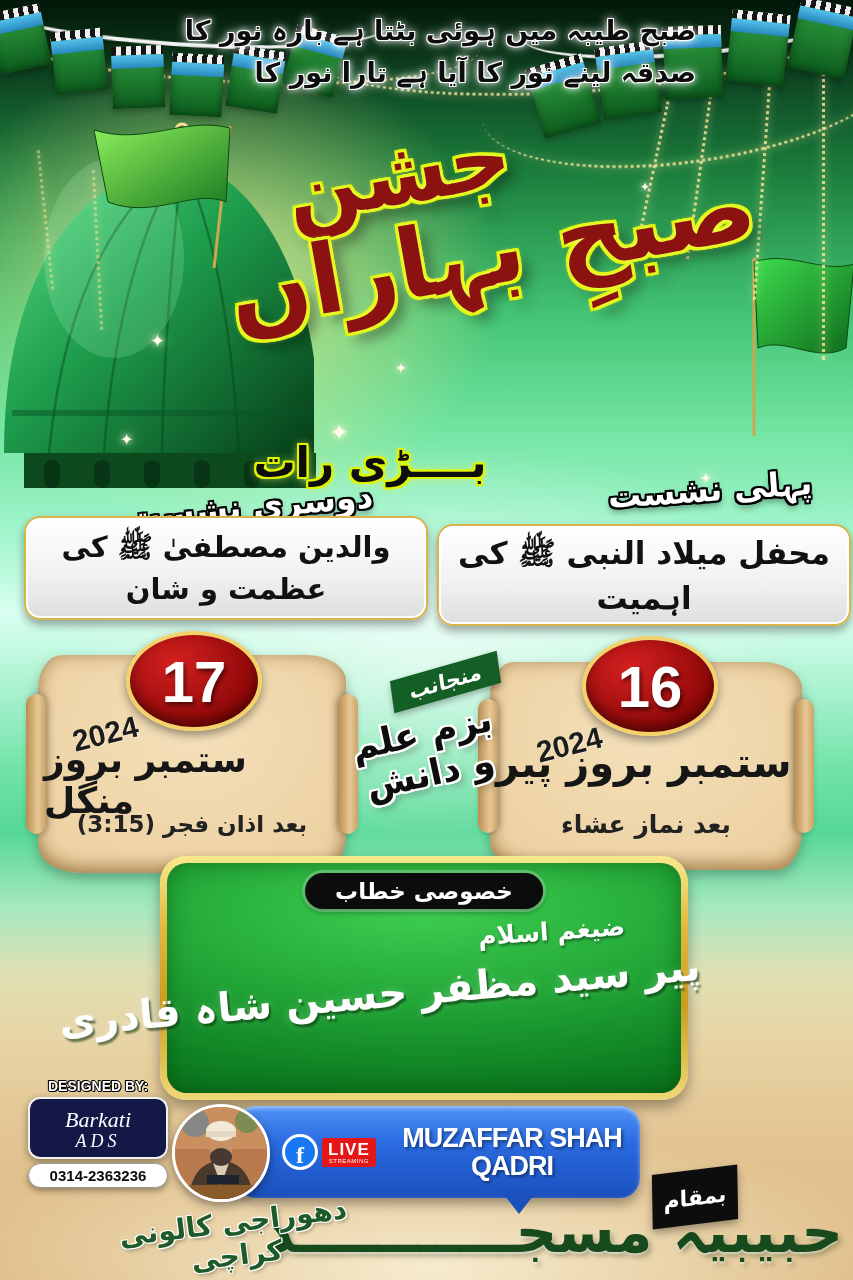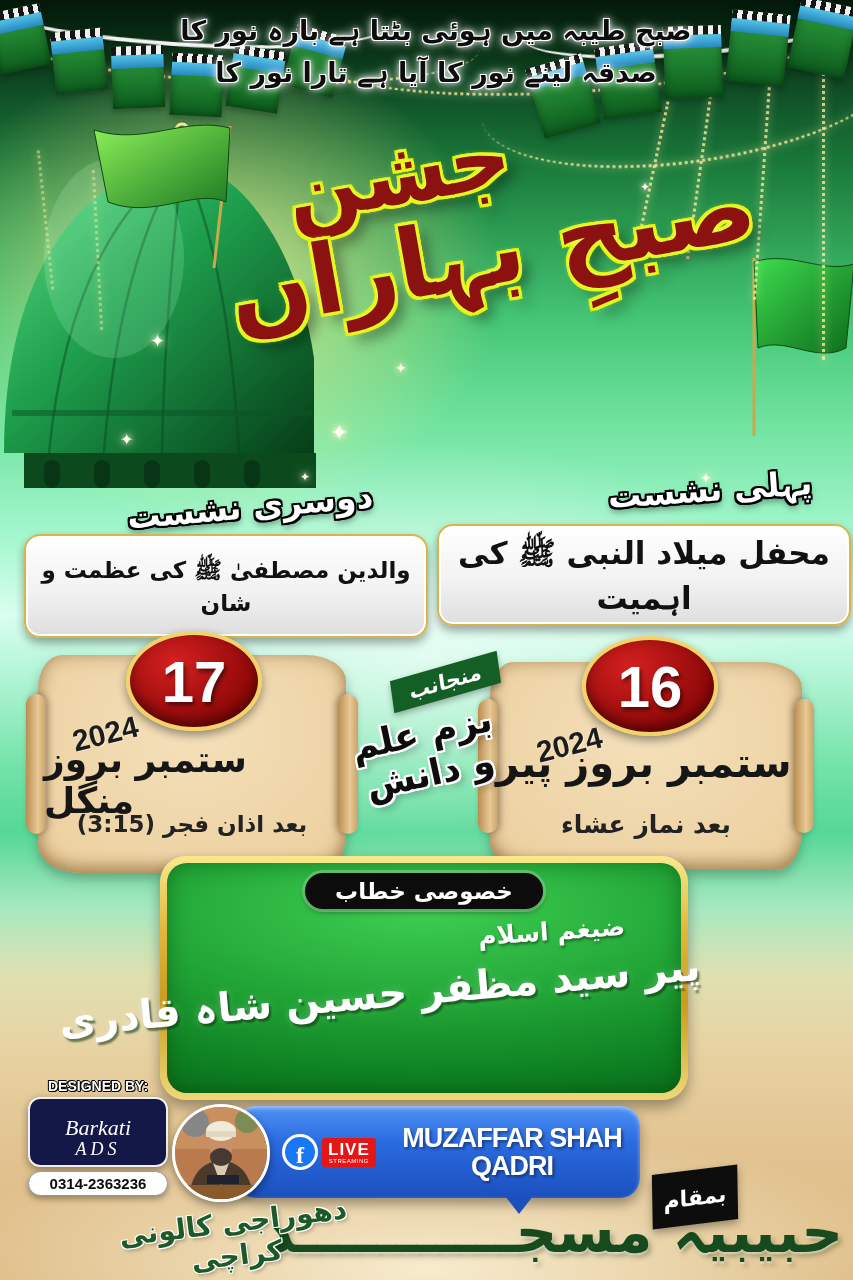--- a/index.html
+++ b/index.html
@@ -60,21 +60,21 @@
   .b-left .flag:nth-child(6){transform:translateY(30px) rotate(15deg);}
   .b-right{left:534px;top:0;}
   .b-right .flag{width:58px;height:72px;}
   .b-right .flag:nth-child(1){transform:translateY(60px) rotate(-16deg);}
   .b-right .flag:nth-child(2){transform:translateY(44px) rotate(-8deg);}
   .b-right .flag:nth-child(3){transform:translateY(26px) rotate(-2deg);}
   .b-right .flag:nth-child(4){transform:translateY(12px) rotate(6deg);}
   .b-right .flag:nth-child(5){transform:translateY(2px) rotate(12deg);}
 
   
-  .couplet{left:176px;top:10px;width:520px;text-align:center;color:#0d0d0d;font-weight:bold;z-index:3;}
+  .couplet{left:176px;top:10px;width:520px;color:#0d0d0d;font-weight:bold;z-index:3;}
   .couplet-line{font-size:27px;line-height:1.55;
     text-shadow:0 0 6px #fff,0 0 12px #fff,1px 1px 0 #fff,-1px -1px 0 #fff,1px -1px 0 #fff,-1px 1px 0 #fff;}
 
   
   .title{left:185px;top:118px;width:625px;height:330px;z-index:3;transform:rotate(-10deg);
     color:#8c1111;font-weight:bold;
     text-shadow:0 0 6px #f4ff6e,3px 0 0 #dff400,-3px 0 0 #dff400,0 3px 0 #dff400,0 -3px 0 #dff400,
       3px 3px 0 #dff400,-3px -3px 0 #dff400,3px -3px 0 #dff400,-3px 3px 0 #dff400,8px 10px 14px rgba(0,0,0,.4);}
   .t-word1{font-size:86px;line-height:.95;text-align:left;padding-left:120px;}
   .t-word2{font-size:96px;line-height:1.05;text-align:center;}
@@ -87,21 +87,21 @@
   .sess-head{color:#fff;font-weight:bold;font-size:33px;text-align:center;z-index:3;
     text-shadow:2px 0 0 #000,-2px 0 0 #000,0 2px 0 #000,0 -2px 0 #000,2px 2px 0 #000,
       -2px -2px 0 #000,2px -2px 0 #000,-2px 2px 0 #000,0 4px 7px rgba(0,0,0,.5);}
   .sh-right{left:570px;top:470px;width:280px;transform:rotate(-4deg);}
   .sh-left{left:120px;top:487px;width:260px;transform:rotate(-5deg);}
   .sess-bar{background:linear-gradient(180deg,#ffffff 0%,#f2f2f2 55%,#dedede 100%);
     border:2px solid #d8b44a;border-radius:16px;z-index:3;
     box-shadow:0 5px 10px rgba(0,0,0,.35),inset 0 0 0 2px #fff;
     display:flex;align-items:center;justify-content:center;font-weight:bold;color:#111;text-align:center;}
   .sb-right{left:437px;top:524px;width:410px;height:98px;font-size:31px;}
-  .sb-left{left:24px;top:534px;width:400px;height:100px;font-size:23px;}
+  .sb-left{left:24px;top:516px;width:400px;height:100px;font-size:29px;}
 
   
   .scroll{z-index:3;
     background:radial-gradient(120% 140% at 50% 35%,#f4e0ba 0%,#ecd0a0 55%,#d9b57e 85%,#c89a5e 100%);
     border-radius:24px 40px 26px 42px / 34px 26px 40px 28px;
     box-shadow:inset 0 0 18px rgba(120,80,30,.45),inset 0 -8px 14px rgba(120,80,30,.35),0 6px 12px rgba(0,0,0,.25);}
   .scroll::before,.scroll::after{content:"";position:absolute;width:20px;height:64%;top:18%;
     background:linear-gradient(90deg,#b98d52,#e8c894 60%,#caa268);border-radius:10px;}
   .scroll::before{left:-12px;box-shadow:2px 0 6px rgba(0,0,0,.3);}
   .scroll::after{right:-12px;box-shadow:-2px 0 6px rgba(0,0,0,.3);}
@@ -148,21 +148,21 @@
     transform:rotate(-4deg);text-shadow:1px 2px 3px rgba(0,0,0,.45);}
   .banner-speaker{position:absolute;top:104px;left:-20px;right:-20px;text-align:center;color:#fff;
     font-size:40px;font-weight:bold;transform:rotate(-5deg);white-space:nowrap;
     text-shadow:2px 3px 2px rgba(0,40,0,.55),0 0 10px rgba(255,255,255,.25);}
 
   
   .designer{left:28px;top:1078px;width:140px;text-align:center;z-index:4;}
   .designer-heading{font-size:14px;font-weight:bold;color:#fff;font-family:"Liberation Sans",sans-serif;
     text-shadow:1px 0 0 #000,-1px 0 0 #000,0 1px 0 #000,0 -1px 0 #000,1px 1px 0 #000,-1px -1px 0 #000;}
   .designer-box{margin-top:3px;background:#141847;border:2px solid #f0f0f0;border-radius:12px;
-    padding:16px 6px 5px;box-shadow:0 3px 8px rgba(0,0,0,.4);}
+    padding:8px 6px 5px;box-shadow:0 3px 8px rgba(0,0,0,.4);}
   .designer-brand{font-family:"Liberation Serif",serif;font-style:italic;font-size:22px;color:#fff;}
   .designer-sub{font-size:18px;letter-spacing:4px;color:#fff;font-family:"Liberation Serif",serif;
     font-style:italic;margin-top:-2px;}
   .designer-phone{margin-top:4px;background:#fff;border-radius:14px;border:1px solid #999;font-size:15px;
     font-weight:bold;color:#0b0b0b;padding:3px 2px;font-family:"Liberation Sans",sans-serif;
     box-shadow:0 3px 6px rgba(0,0,0,.35);}
 
   
   .speaker-photo{left:172px;top:1104px;width:92px;height:92px;border-radius:50%;border:3px solid #fff;
     overflow:hidden;box-shadow:0 4px 10px rgba(0,0,0,.4);z-index:5;}
@@ -308,20 +308,21 @@
 
   <div class="abs couplet urdu">
     <div class="couplet-line">صبح طیبہ میں ہوئی بٹتا ہے بارہ نور کا</div>
     <div class="couplet-line">صدقہ لینے نور کا آیا ہے تارا نور کا</div>
   </div>
 
   <div class="abs title urdu">
     <div class="t-word1">جشن</div>
     <div class="t-word2">صبحِ بہاراں</div>
   </div>
+  <div class="abs subtitle urdu">بــــڑی رات</div>
 
   <div class="abs sess-head sh-right urdu">پہلی نشست</div>
   <div class="abs sess-bar sb-right urdu">
     <span>محفل میلاد النبی ﷺ کی اہمیت</span>
   </div>
 
   <div class="abs sess-head sh-left urdu">دوسری نشست</div>
   <div class="abs sess-bar sb-left urdu">
     <span>والدین مصطفیٰ ﷺ کی عظمت و شان</span>
   </div>

